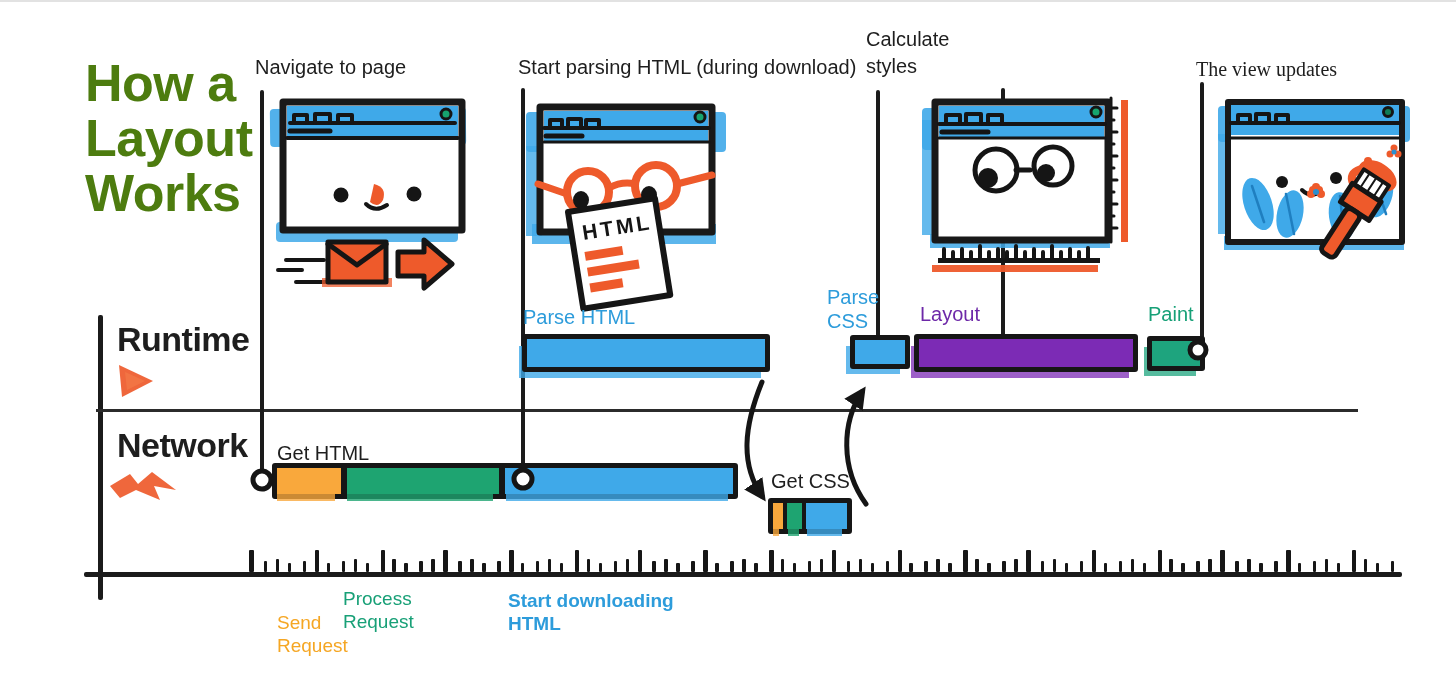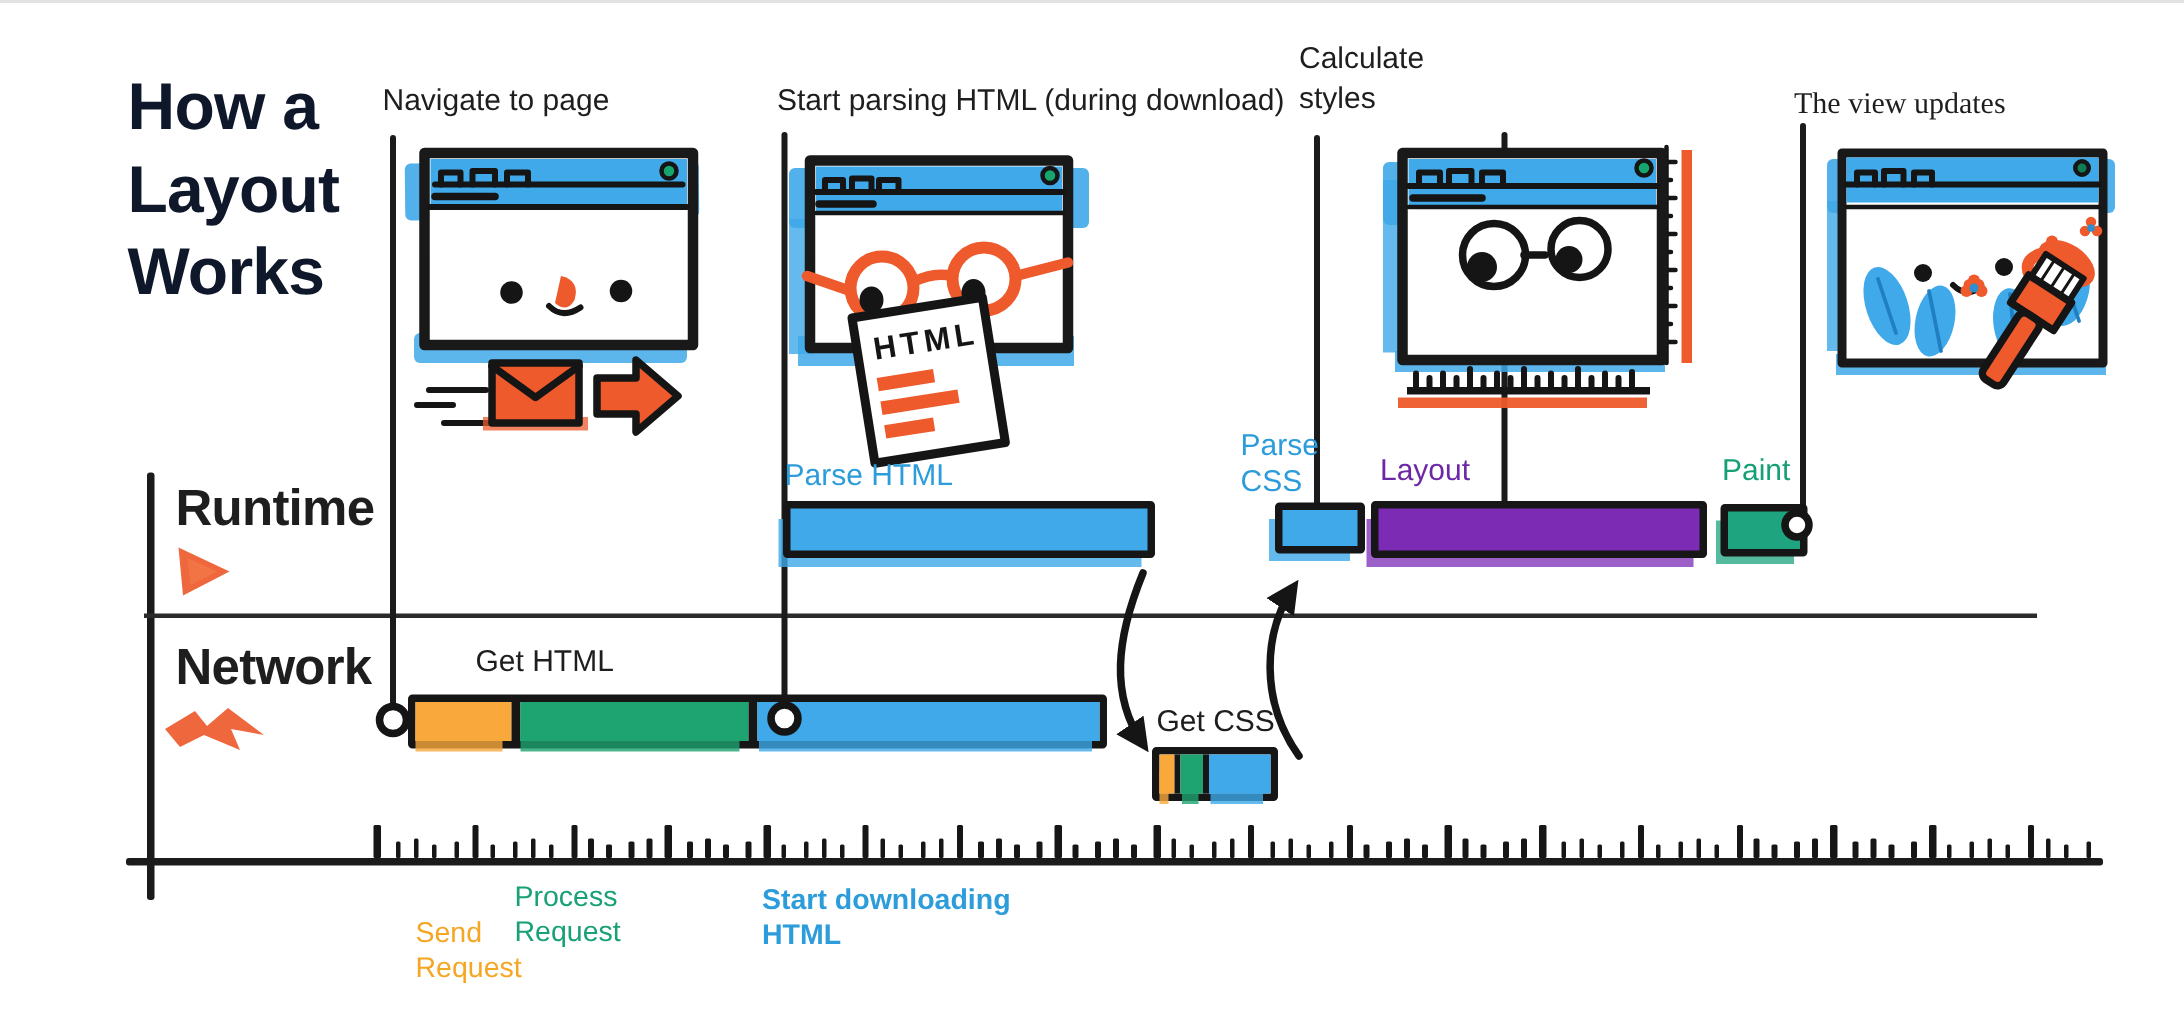--- a/index.html
+++ b/index.html
@@ -2,21 +2,21 @@
 <html><head>
 <meta charset="utf-8">
 <style>
   html,body{margin:0;padding:0;background:#fff;}
   .canvas{
     position:relative;width:1456px;height:675px;background:#fff;overflow:hidden;
     font-family:"Liberation Sans",sans-serif;color:#222;border-top:2px solid #e2e2e2;
   }
   .abs{position:absolute;}
   
-  .title{left:85px;top:42px;font-size:44px;font-weight:700;letter-spacing:-.5px;line-height:55px;color:#0f172a;}
+  .title{left:85px;top:54px;font-size:52px;font-weight:700;letter-spacing:-.5px;line-height:55px;color:#4d7c0f;}
   
   .step{font-size:20px;font-weight:400;color:#1e1e1e;white-space:pre-line;line-height:27px;z-index:6;}
   .step1{left:255px;top:52px;} .step2{left:518px;top:52px;}
   .step3{left:866px;top:24px;} .step4{left:990px;top:30px;} .step5{left:1196px;top:54px;font-family:Liberation Serif, serif;}
   
   .marker{width:4px;background:#1b1b1b;border-radius:2px;z-index:1;}
   .m1{left:260px;top:88px;height:382px;}
   .m2{left:521px;top:86px;height:384px;}
   .m3{left:876px;top:88px;height:249px;}
   .m4{left:1001px;top:86px;height:250px;}
@@ -36,21 +36,21 @@
   .bar-parse-css{left:850px;top:333px;width:50px;height:24px;background:#3fa9e9;box-shadow:-7px 8px 0 -3px rgba(63,169,233,.8);}
   .bar-layout{left:914px;top:332px;width:214px;height:28px;background:#7c2bb5;box-shadow:-6px 9px 0 -3px rgba(124,43,181,.75);}
   .bar-paint{left:1147px;top:334px;width:48px;height:25px;background:#1ea47e;box-shadow:-6px 8px 0 -3px rgba(30,164,126,.75);}
   .bar-label{font-size:20px;font-weight:400;white-space:pre-line;line-height:24px;z-index:4;}
   .lbl-parse-html{left:523px;top:303px;color:#2d9cdb;}
   .lbl-parse-css{left:827px;top:283px;color:#2d9cdb;}
   .lbl-layout{left:920px;top:300px;color:#6d28a8;}
   .lbl-paint{left:1148px;top:300px;color:#17a077;}
   
   .net-label{font-size:20px;font-weight:400;color:#1e1e1e;z-index:4;}
-  .lbl-get-html{left:277px;top:428px;margin-left:40px;}
+  .lbl-get-html{left:277px;top:440px;}
   .lbl-get-css{left:771px;top:468px;}
   .netbar{border:5px solid #161616;border-radius:3px;display:flex;z-index:3;}
   .get-html-bar{left:272px;top:461px;width:456px;height:26px;}
   .get-css-bar{left:768px;top:496px;width:74px;height:26px;}
   .seg{height:100%;}
   .seg-div{width:6px;background:#161616;height:100%;flex:none;}
   .seg-orange{background:#f9a83c;box-shadow:-3px 10px 0 -3px rgba(249,168,60,.8);}
   .seg-green{background:#1ea471;box-shadow:-3px 10px 0 -3px rgba(30,164,113,.8);}
   .seg-blue{background:#3fa9e9;box-shadow:-2px 10px 0 -3px rgba(63,169,233,.8);flex:1;}
   .gh-orange{width:64px;flex:none;} .gh-green{width:152px;flex:none;}

